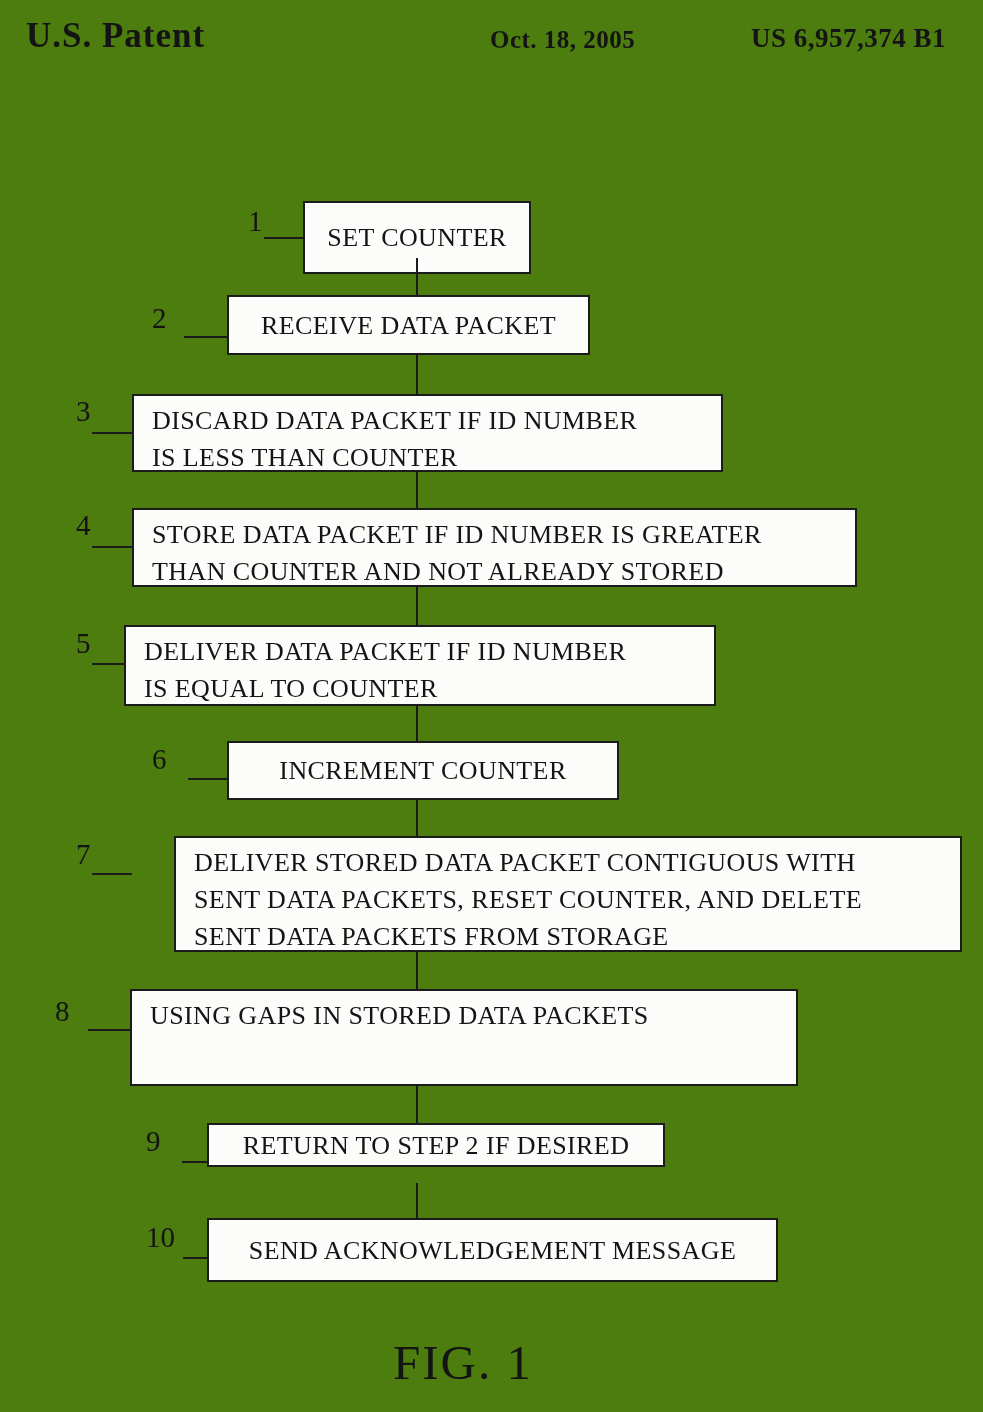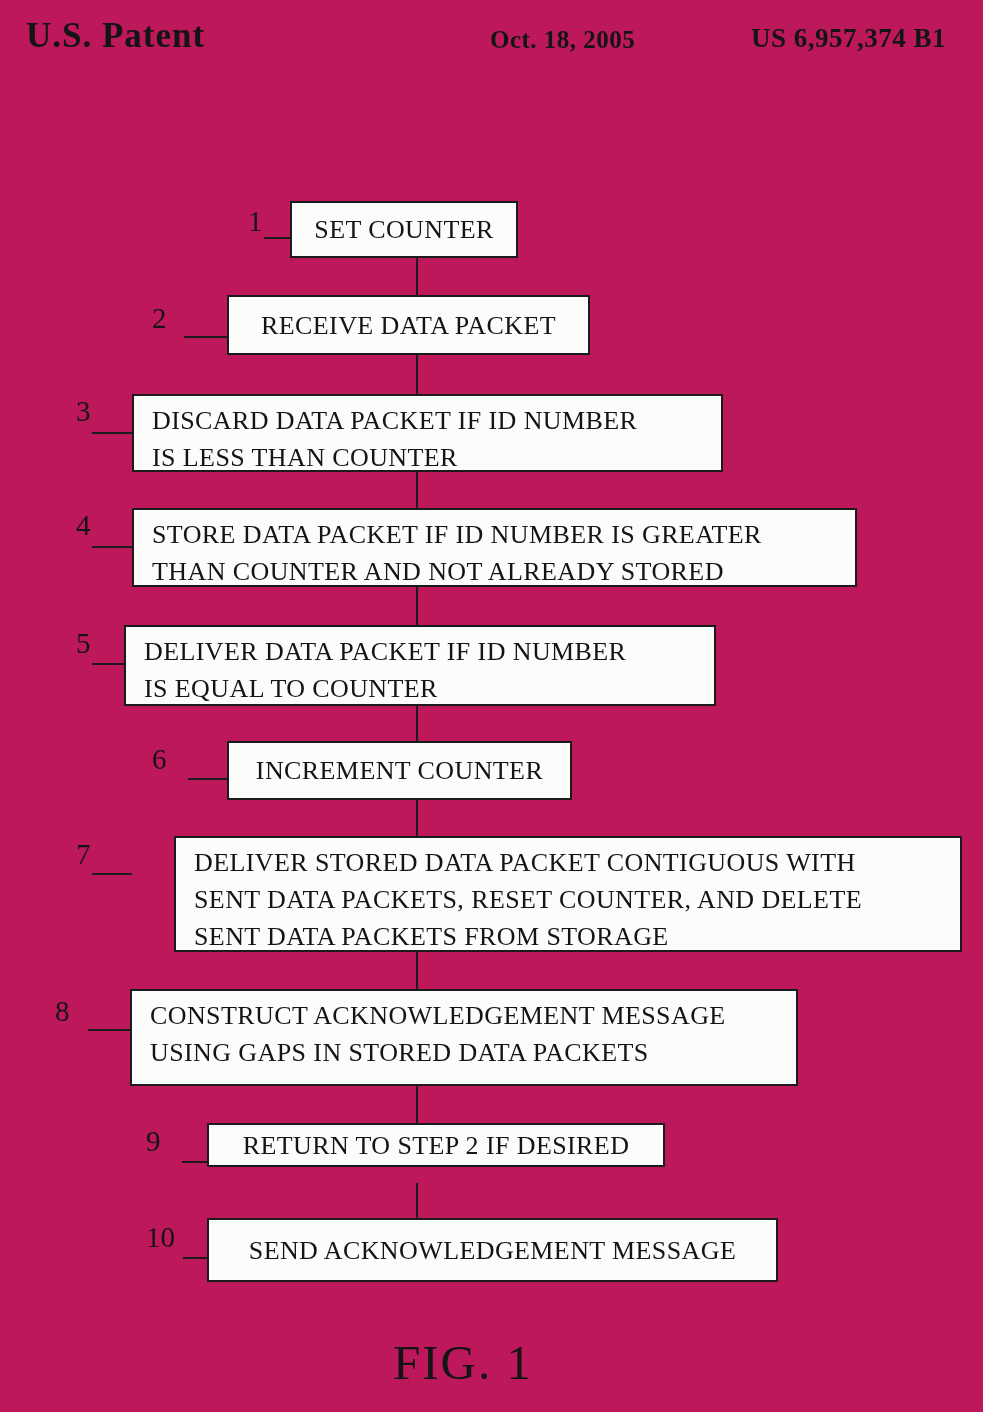--- a/index.html
+++ b/index.html
@@ -1,37 +1,37 @@
 <!DOCTYPE html>
 <html><head>
 <meta charset="utf-8">
 <style>
   html,body{margin:0;padding:0;background:#e8e8e8;}
   .page{
-    position:relative;width:983px;height:1412px;background:#be185d;
+    position:relative;width:983px;height:1412px;background:#4d7c0f;
     font-family:"Liberation Serif", serif;color:#141414;overflow:hidden;
     margin:0 auto;
   }
   
   .hdr-left{position:absolute;left:26px;top:16px;font-size:35px;font-weight:700;letter-spacing:1px;}
   .hdr-center{position:absolute;left:490px;top:26px;font-size:25px;font-weight:700;letter-spacing:0.5px;}
   .hdr-right{position:absolute;left:751px;top:23px;font-size:27px;font-weight:700;letter-spacing:0.5px;}
   
   .box{
     position:absolute;border:2px solid #1b1b1b;background:#fcfcfa;
     box-sizing:border-box;font-size:26px;line-height:37px;letter-spacing:0.4px;
   }
   .box.center{display:flex;align-items:center;justify-content:center;text-align:center;}
   .box.left{padding:6px 16px 0 18px;}
-  .b1 {left:290px;top:201px;width:228px;height:57px;}
+  .b1 {left:303px;top:201px;width:228px;height:73px;}
   .b2 {left:227px;top:295px;width:363px;height:60px;}
   .b3 {left:132px;top:394px;width:591px;height:78px;}
   .b4 {left:132px;top:508px;width:725px;height:79px;}
   .b5 {left:124px;top:625px;width:592px;height:81px;}
-  .b6 {left:227px;top:741px;width:345px;height:59px;}
+  .b6 {left:227px;top:741px;width:392px;height:59px;}
   .b7 {left:132px;top:836px;width:788px;height:116px;padding-top:7px;margin-left:42px;}
   .b8 {left:130px;top:989px;width:668px;height:97px;padding-top:12px;}
   .b9 {left:207px;top:1123px;width:458px;height:44px;}
   .b10{left:207px;top:1218px;width:571px;height:64px;}
   
   .num{position:absolute;font-size:29px;font-weight:400;}
   .n1 {left:248px;top:205px;}
   .n2 {left:152px;top:302px;}
   .n3 {left:76px; top:395px;}
   .n4 {left:76px; top:509px;}
@@ -126,21 +126,20 @@
   <div class="box left b7">
     <div>DELIVER STORED DATA PACKET CONTIGUOUS WITH</div>
     <div>SENT DATA PACKETS, RESET COUNTER, AND DELETE</div>
     <div>SENT DATA PACKETS FROM STORAGE</div>
   </div>
   <div class="conn c7"></div>
 
   <div class="num n8">8</div>
   <div class="leader l8"></div>
   <div class="box left b8">
-    <div>CONSTRUCT ACKNOWLEDGEMENT MESSAGE</div>
     <div>USING GAPS IN STORED DATA PACKETS</div>
   </div>
   <div class="conn c8"></div>
 
   <div class="num n9">9</div>
   <div class="leader l9"></div>
   <div class="box center b9">
     <div>RETURN TO STEP 2 IF DESIRED</div>
   </div>
   <div class="conn c9"></div>

